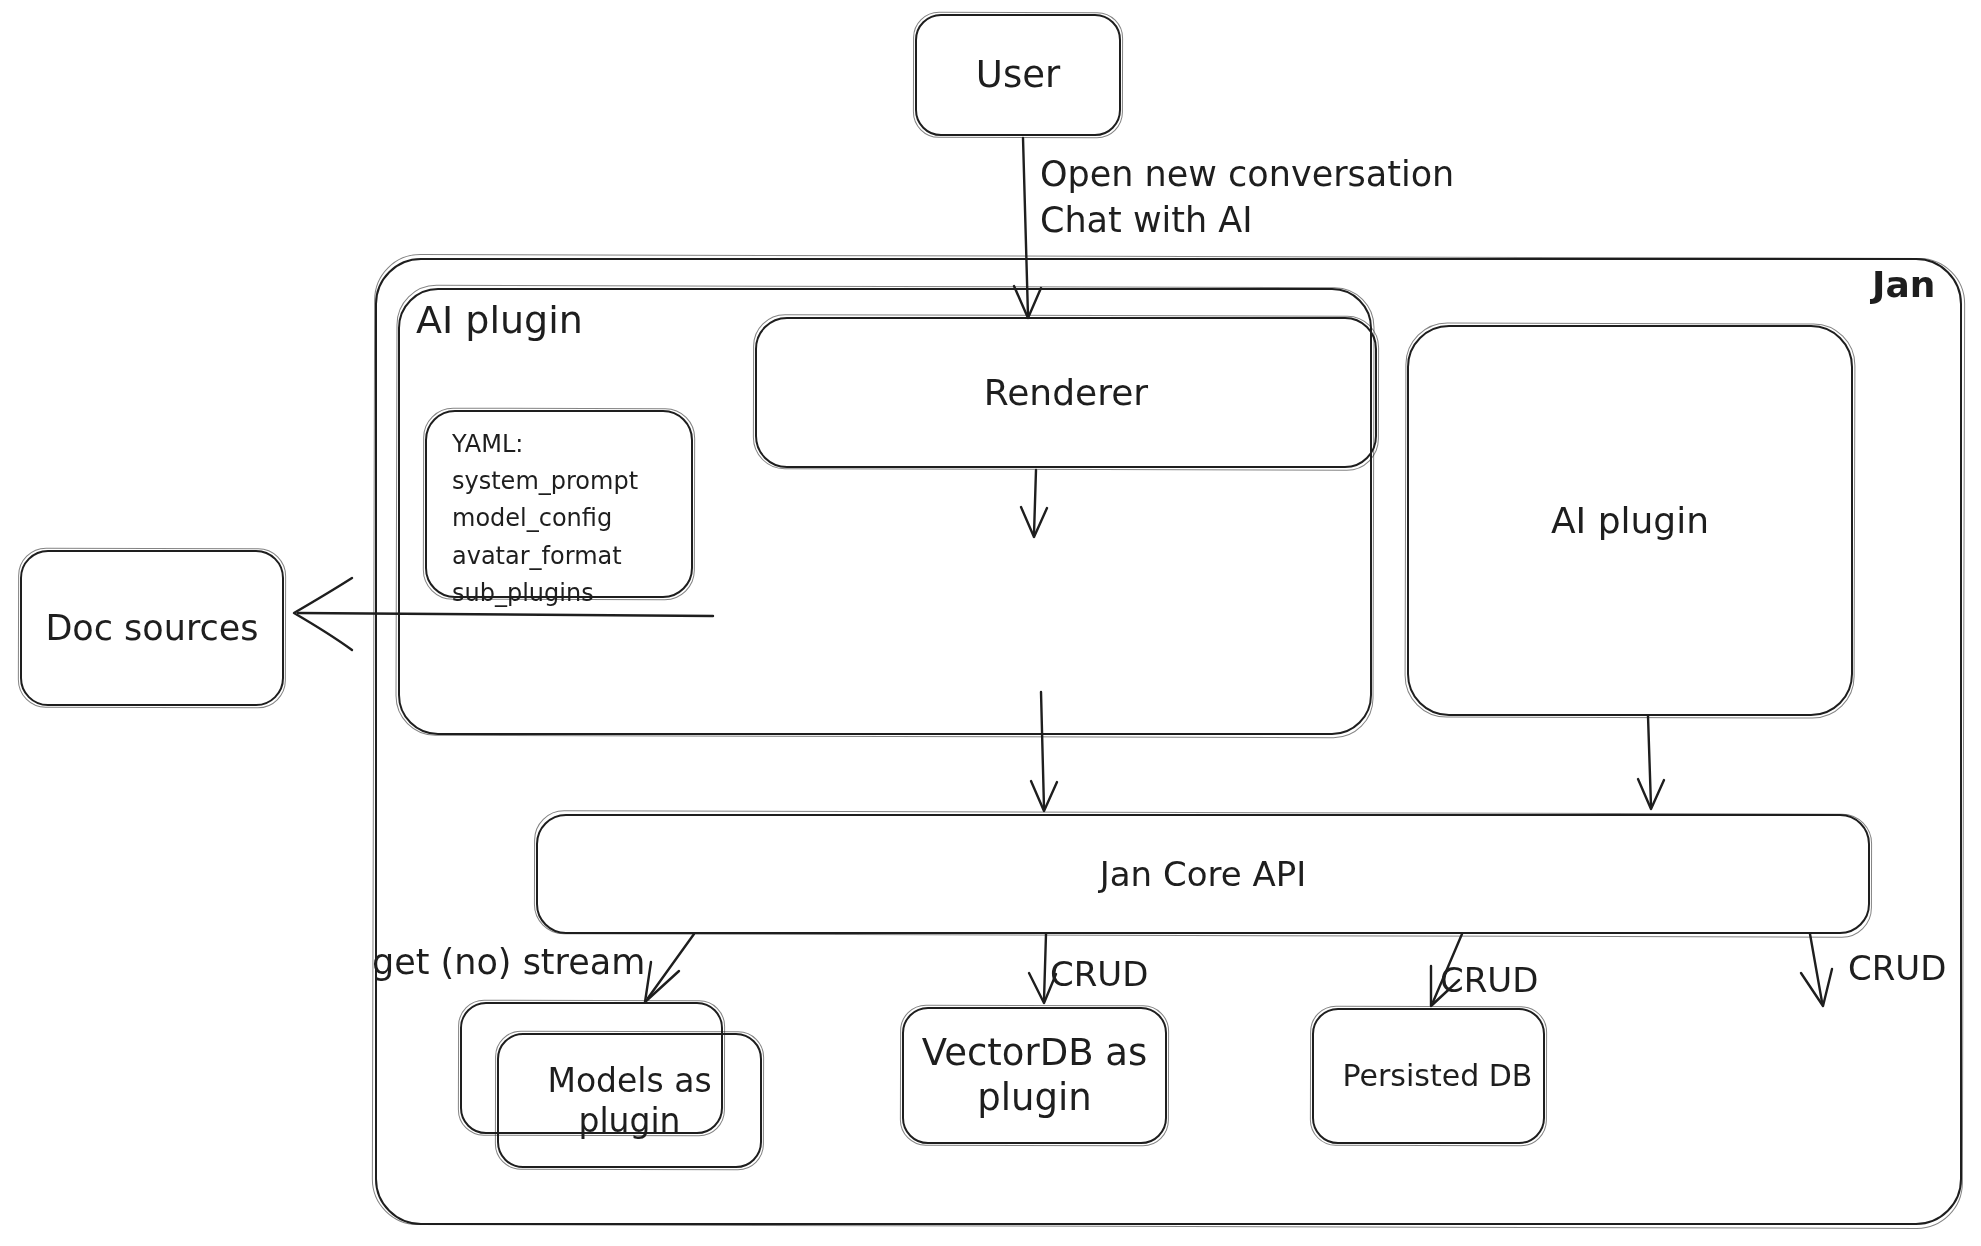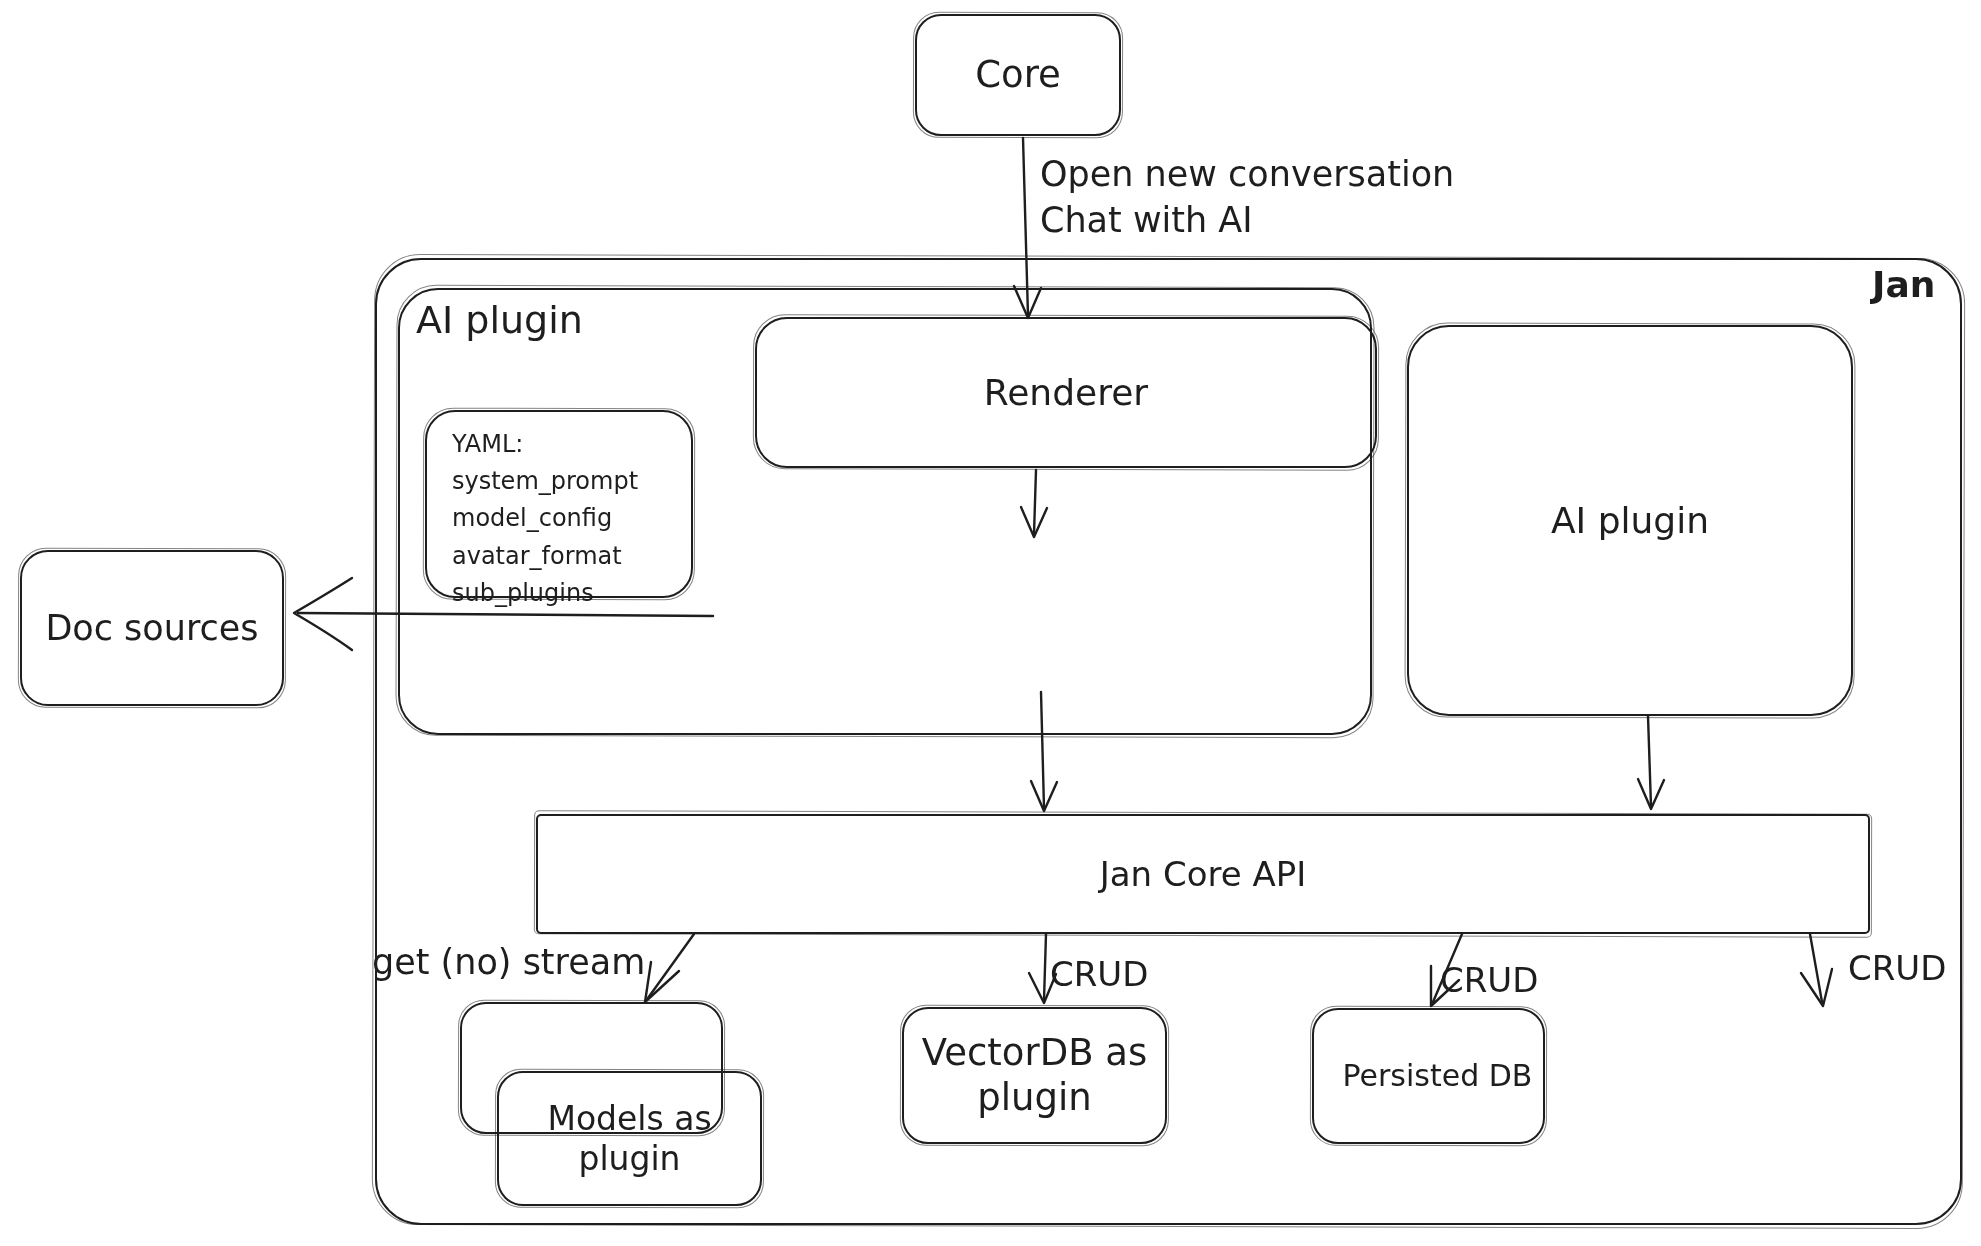--- a/index.html
+++ b/index.html
@@ -81,40 +81,40 @@
 
 
   <div class="node sketch" style="left:20px;top:550px;width:264px;height:156px;border-radius:28px;font-size:35px;">
     <span>Doc sources</span>
   </div>
 
   <div class="node sketch" style="left:1407px;top:325px;width:446px;height:391px;border-radius:42px;font-size:36px;">
     <span>AI plugin</span>
   </div>
 
-  <div class="node sketch" style="left:536px;top:814px;width:1334px;height:120px;border-radius:5px;font-size:34px;">
+  <div class="node sketch" style="left:536px;top:814px;width:1334px;height:120px;border-radius:30px;font-size:34px;">
     <span>Jan Core API</span>
   </div>
 
   <div class="node sketch" style="left:460px;top:1002px;width:263px;height:132px;border-radius:26px;"></div>
-  <div class="node sketch" style="left:497px;top:1033px;width:265px;height:135px;border-radius:26px;font-size:33px;padding:0 10px;margin-top:38px;">
+  <div class="node sketch" style="left:497px;top:1033px;width:265px;height:135px;border-radius:26px;font-size:33px;padding:0 10px;">
     <span>Models as plugin</span>
   </div>
 
   <div class="node sketch" style="left:902px;top:1007px;width:265px;height:137px;border-radius:26px;font-size:37px;padding:0 10px;">
     <span>VectorDB as plugin</span>
   </div>
 
   <div class="node sketch" style="left:1312px;top:1008px;width:233px;height:136px;border-radius:26px;font-size:30px;padding-left:18px;">
     <span>Persisted DB</span>
   </div>
 
 
   <div class="node sketch" style="left:915px;top:14px;width:206px;height:122px;border-radius:26px;font-size:37px;">
-    <span>Core</span>
+    <span>User</span>
   </div>
 
   <svg class="arrows" width="1981" height="1246" viewBox="0 0 1981 1246">
 
     <g>
       <path d="M1023 138 L1028 316"></path>
       <path d="M1028 318 L1014 286 M1028 318 L1041 288"></path>
     </g>
 
     <g>

